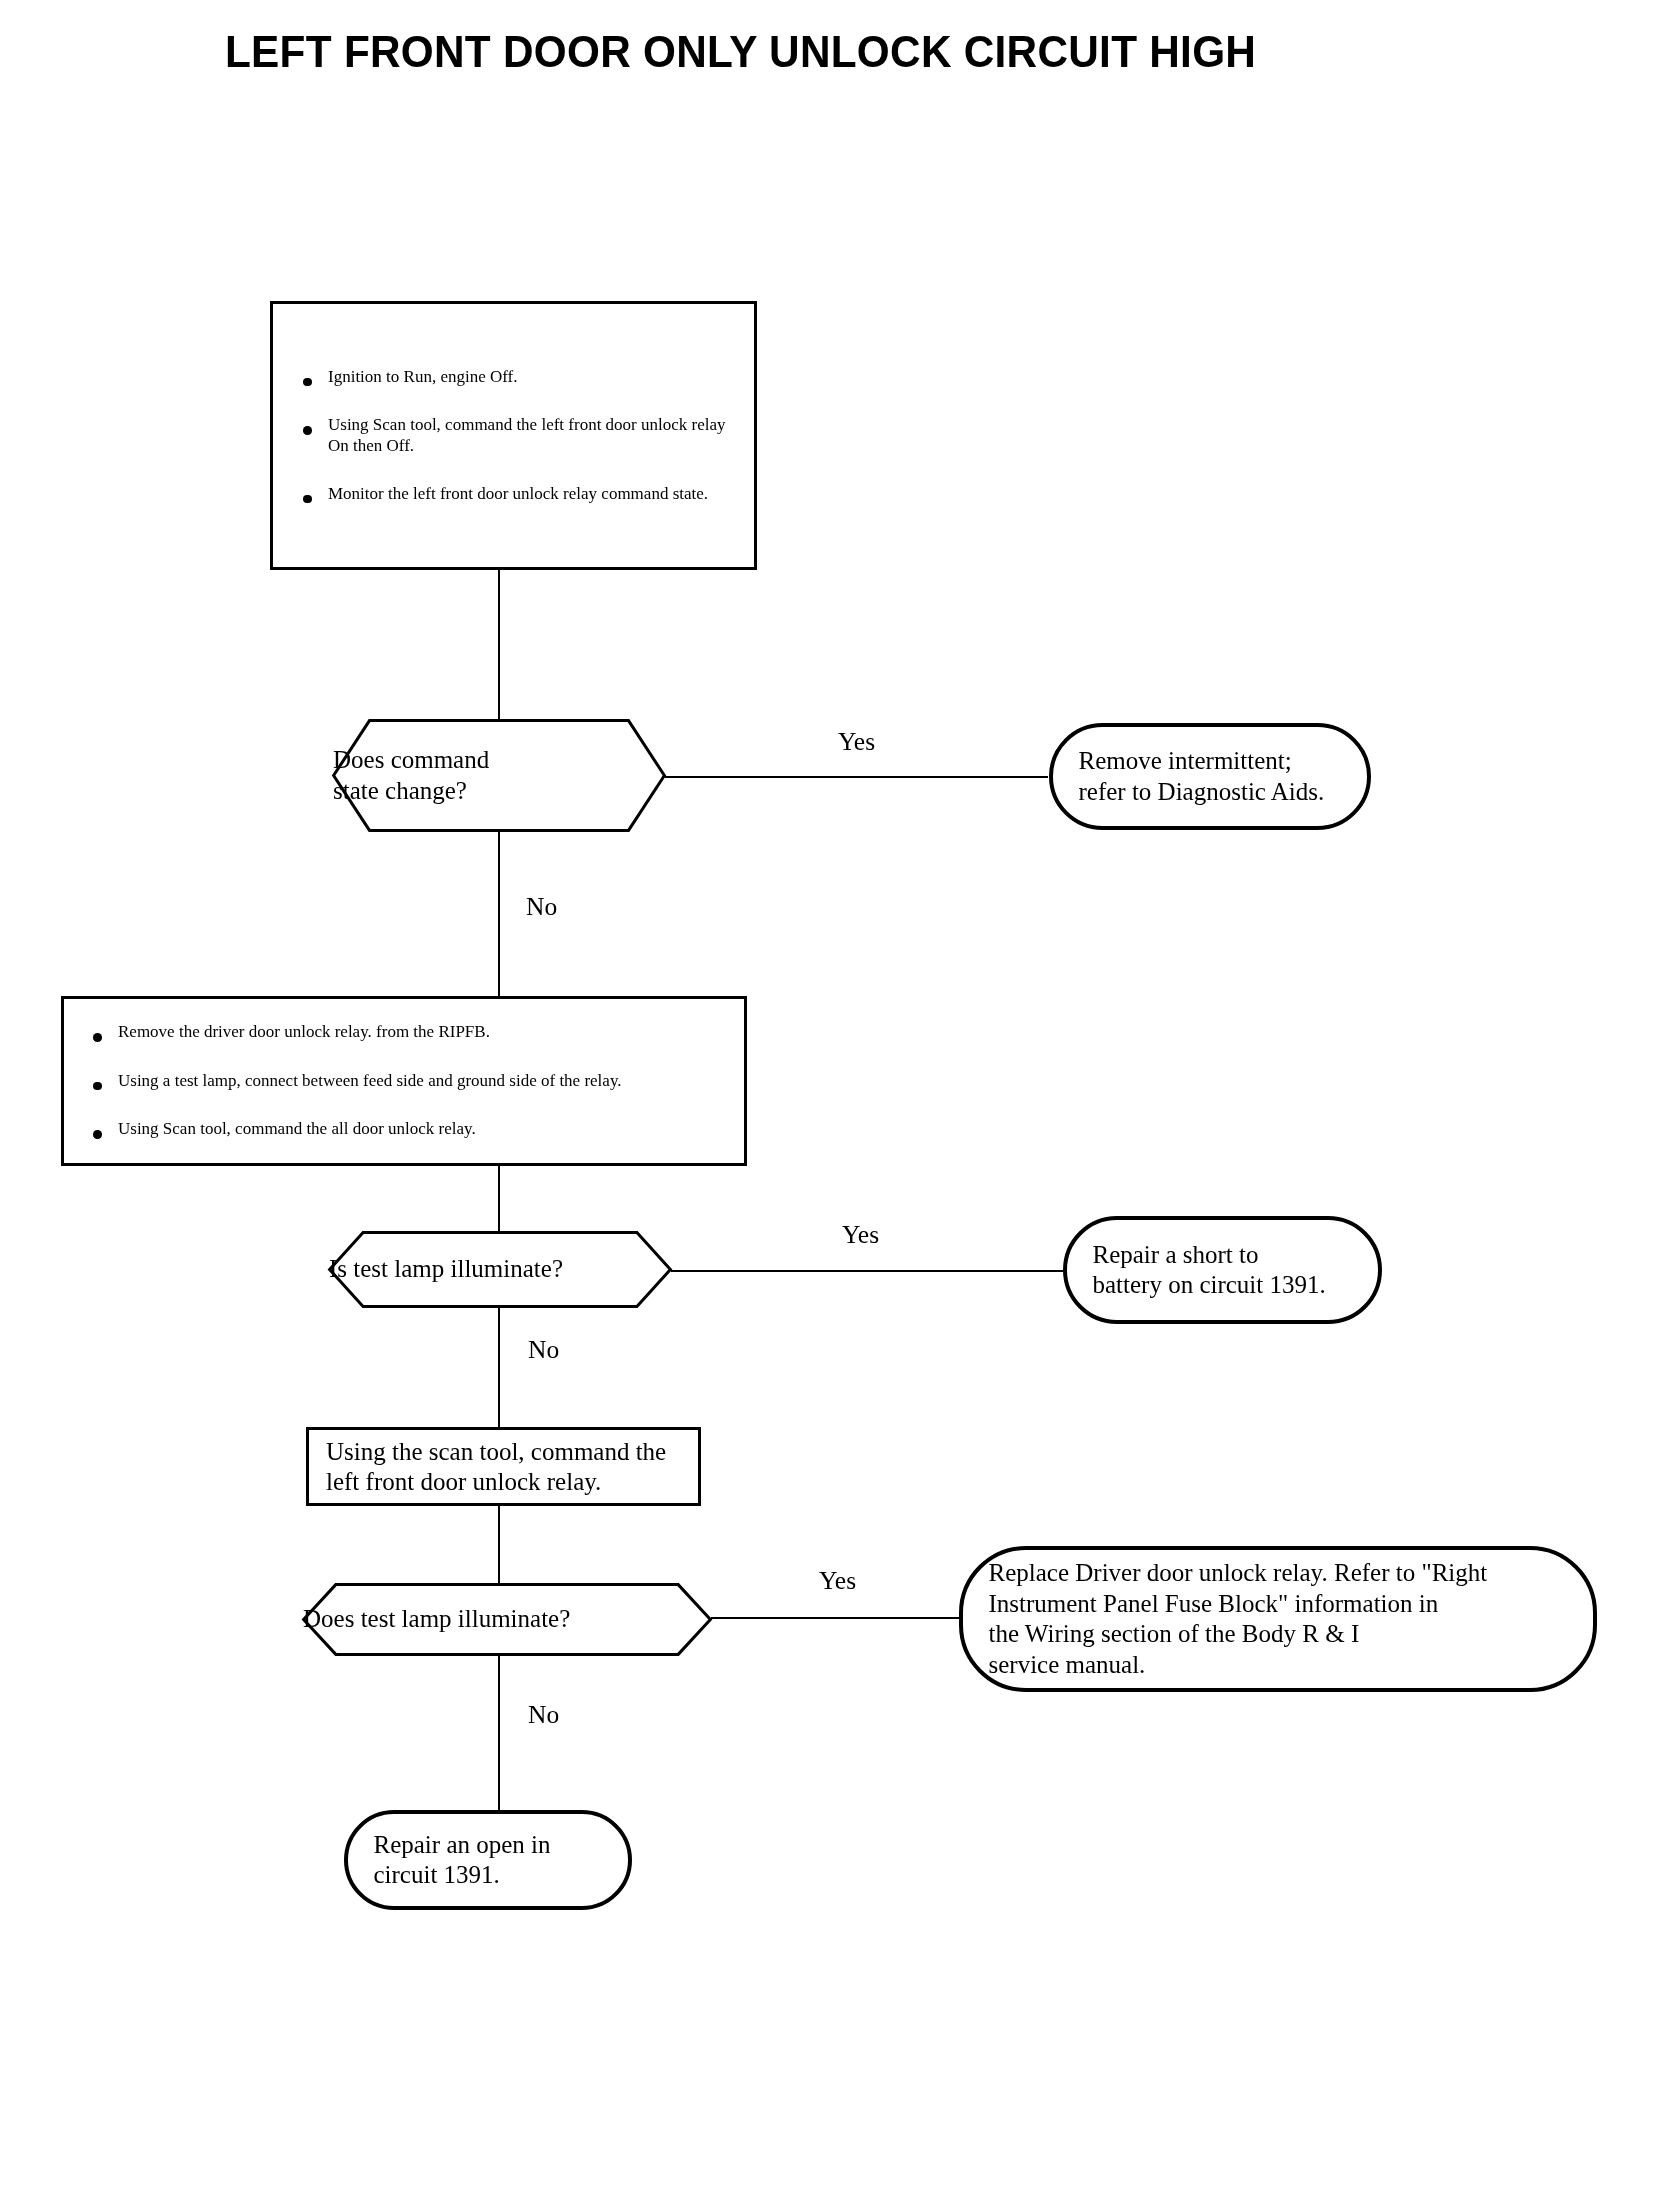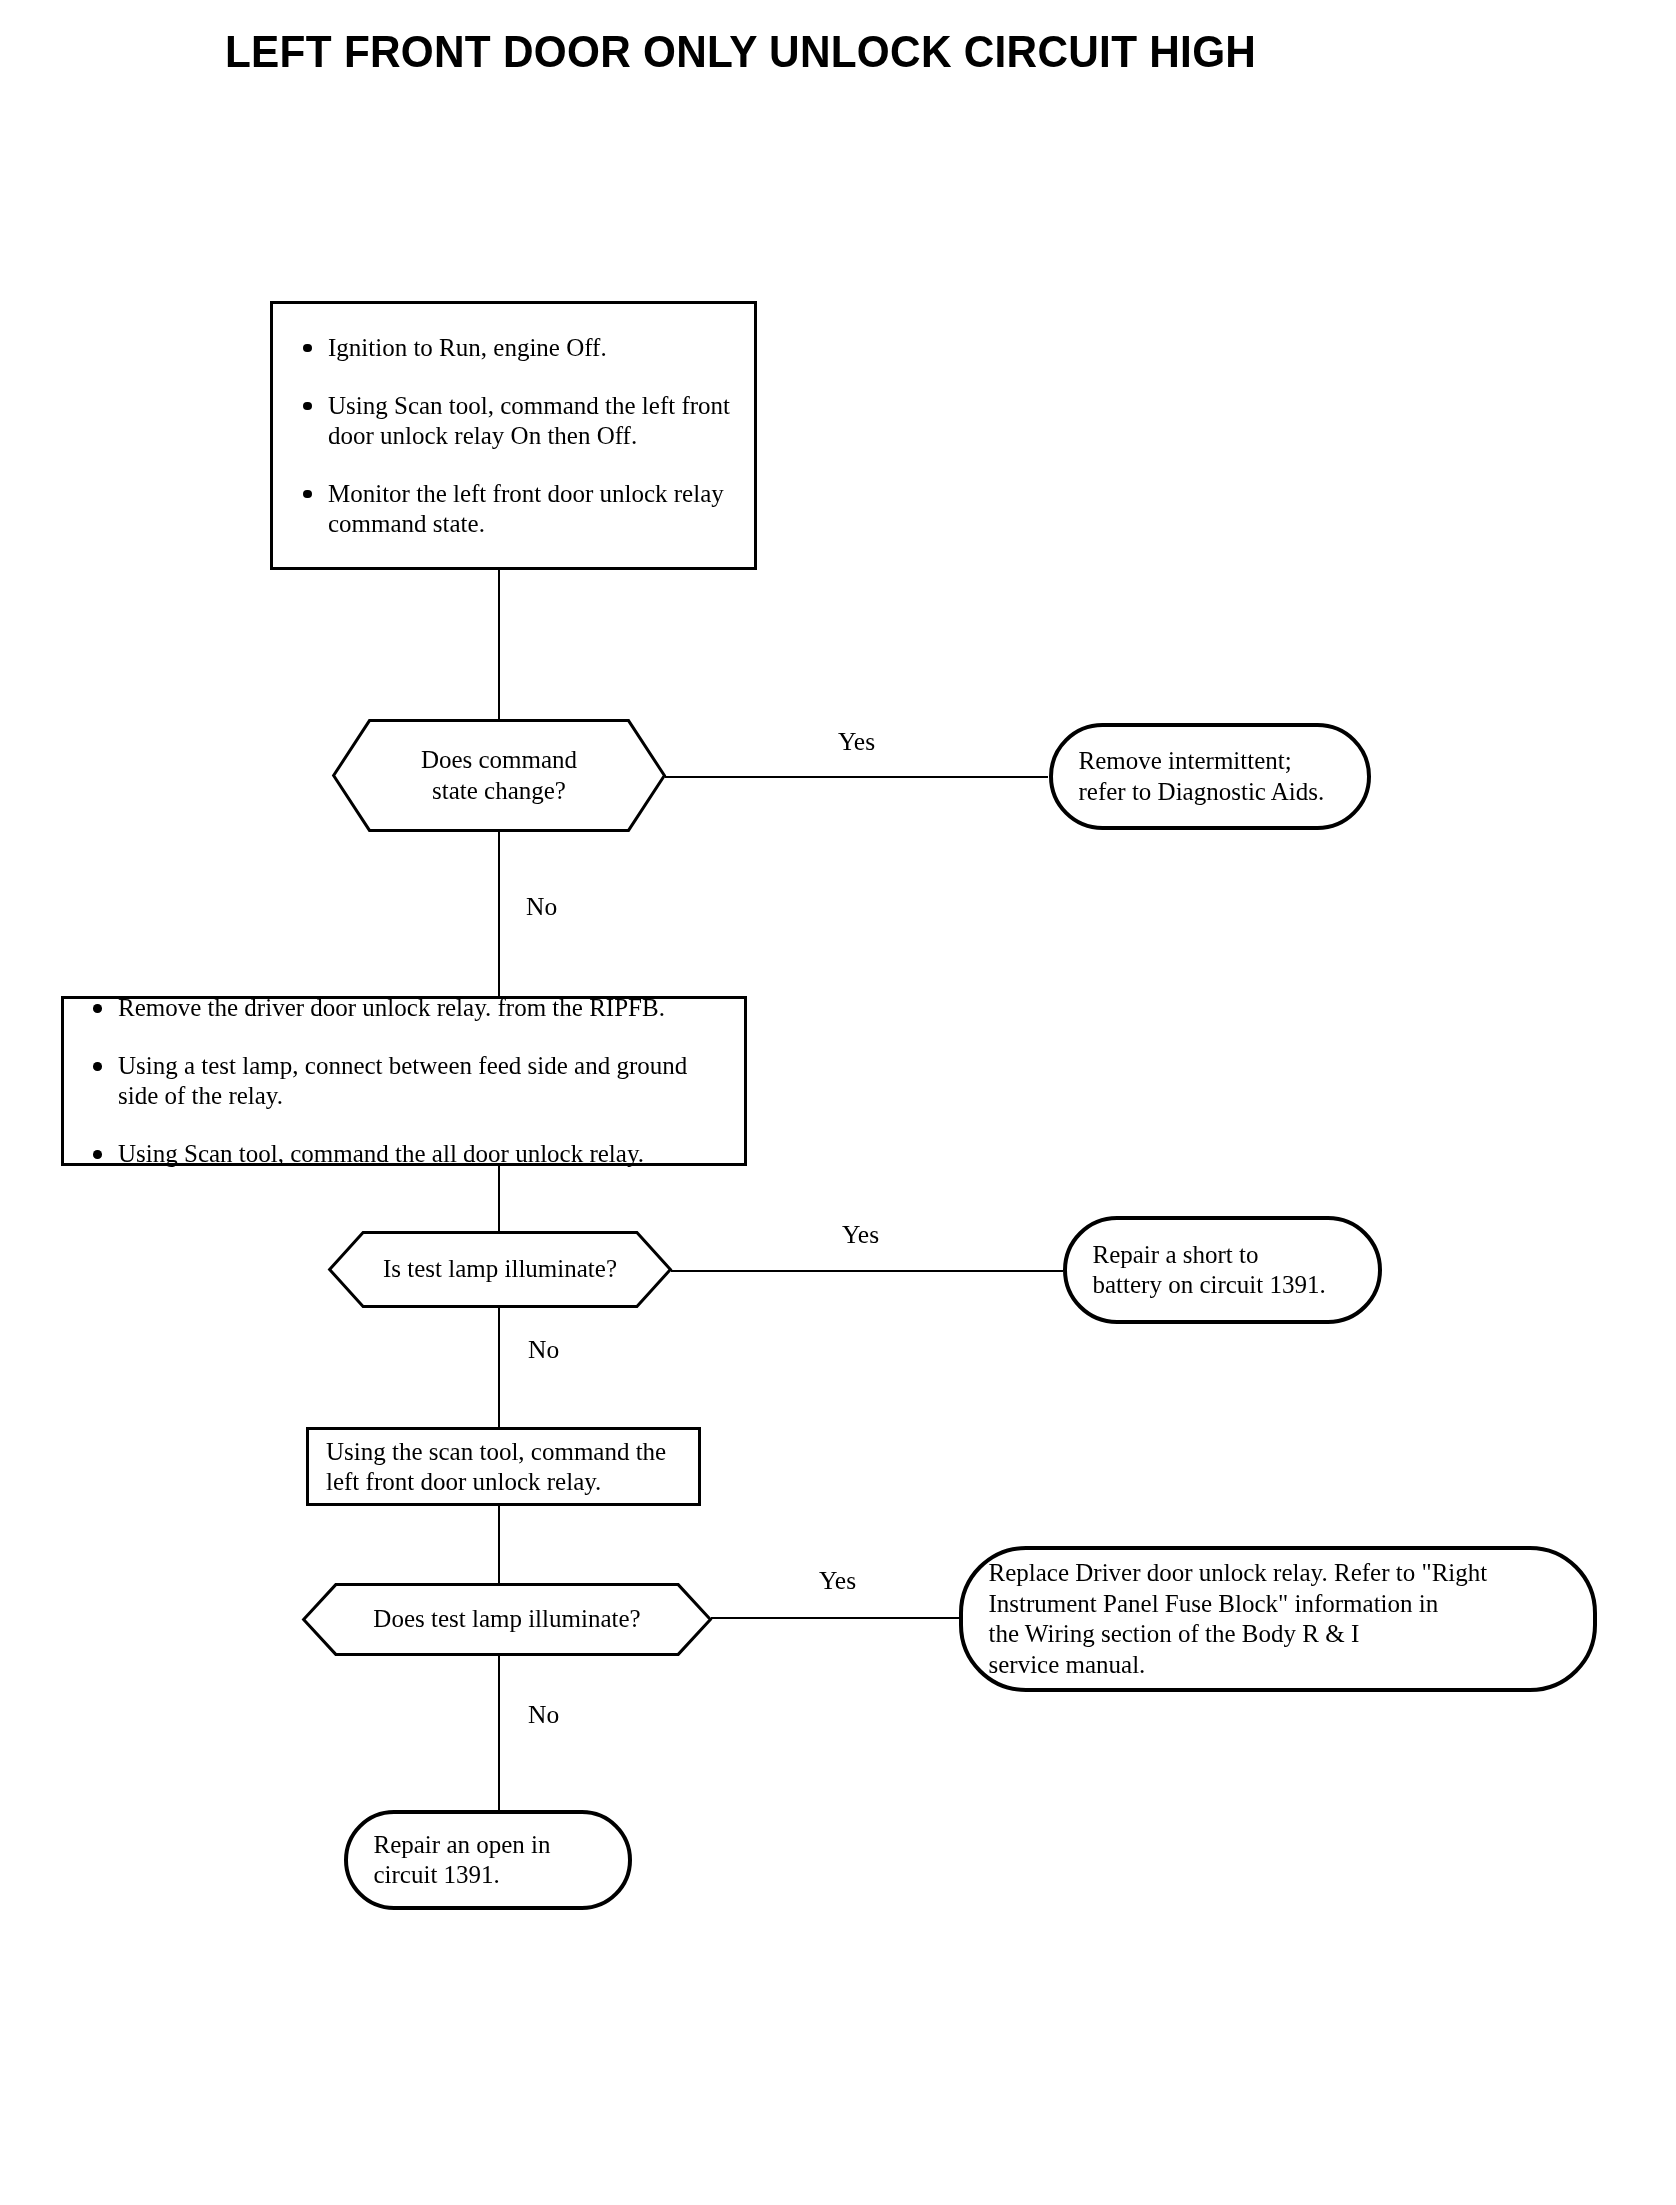--- a/index.html
+++ b/index.html
@@ -55,21 +55,21 @@
   }
   .bullets {
     list-style: none;
     margin: 0;
     padding: 0;
   }
   .bullets li {
     position: relative;
     padding-left: 38px;
     margin: 0;
-    font-size: 25px;
+    font-size: 17px;
     line-height: 1.20;
   }
   .bullets li + li {
     margin-top: 28px;
   }
   .bullets li::before {
     content: "";
     position: absolute;
     left: 13.4px;
     top: 11px;
@@ -94,21 +94,20 @@
   .decision svg {
     position: absolute;
     left: 0; top: 0;
     width: 100%;
     height: 100%;
     overflow: visible;
   }
   .decision .dtext {
     position: relative;
     z-index: 2;
-    text-align: center;
     font-size: 25px;
     line-height: 1.22;
     width: 100%;
   }
 
   
   .terminal {
     background: #fff;
     border: 4.3px solid #000;
     border-radius: 55px;

